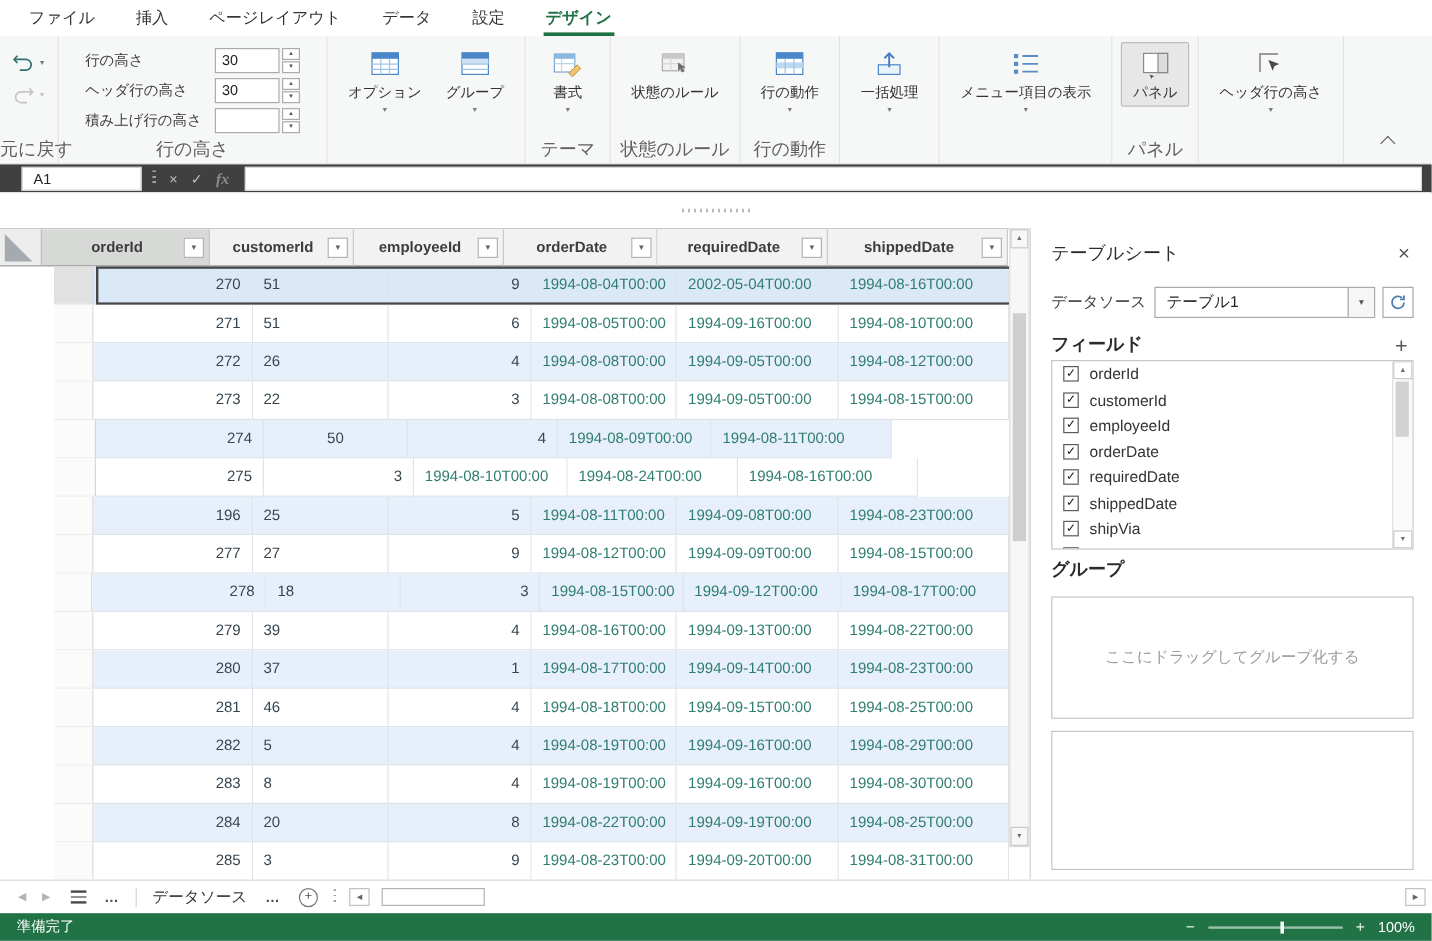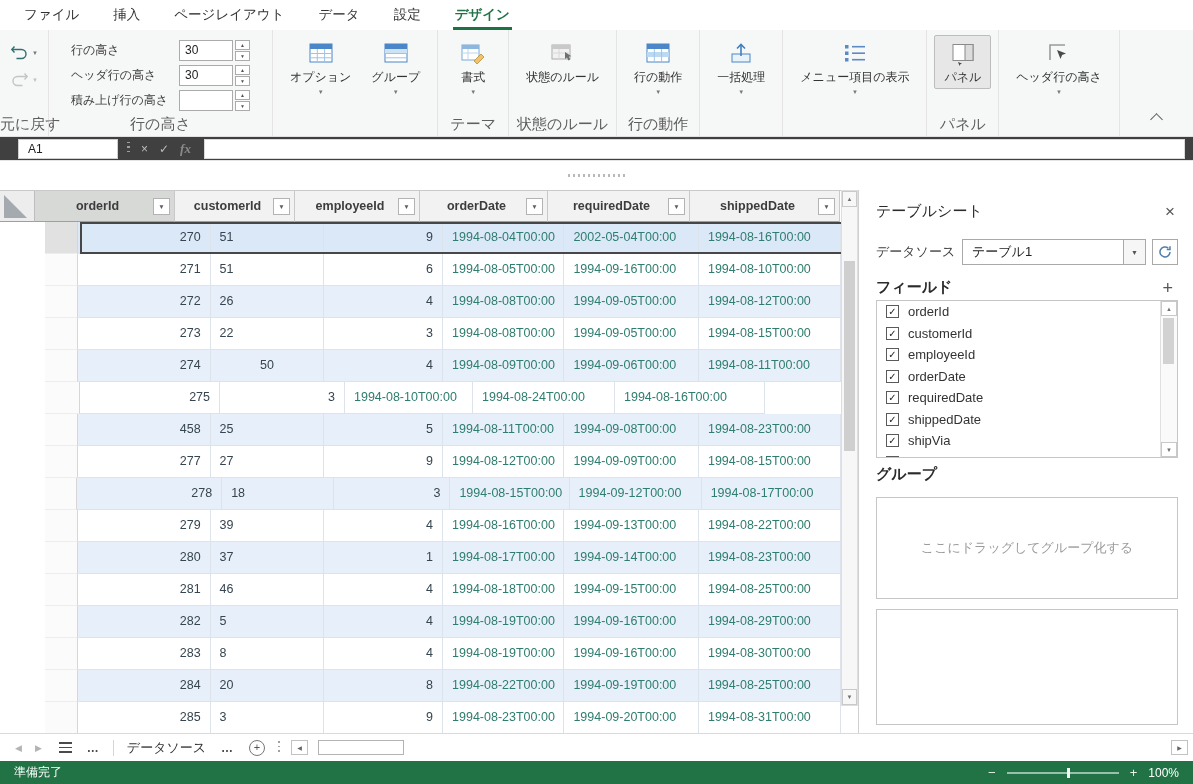--- a/index.html
+++ b/index.html
@@ -446,34 +446,33 @@
         <div class="gcell cell-date" style="width:128px;text-align:left">1994-08-08T00:00</div>
         <div class="gcell cell-date" style="width:142px;text-align:left">1994-09-05T00:00</div>
         <div class="gcell cell-date" style="width:150px;text-align:left">1994-08-15T00:00</div>
       </div>
       <div class="grow alt">
         <div class="rowhdr"></div>
         <div class="gcell cell-num" style="width:140px;text-align:right">274</div>
         <div class="gcell cell-num" style="width:120px;text-align:center">50</div>
         <div class="gcell cell-num" style="width:125px;text-align:right">4</div>
         <div class="gcell cell-date" style="width:128px;text-align:left">1994-08-09T00:00</div>
-        <div class="gcell cell-date" style="width:142px;text-align:left">1994-09-06T00:00</div>
         <div class="gcell cell-date" style="width:150px;text-align:left">1994-08-11T00:00</div>
       </div>
       <div class="grow">
         <div class="rowhdr"></div>
         <div class="gcell cell-num" style="width:140px;text-align:right">275</div>
         <div class="gcell cell-num" style="width:125px;text-align:right">3</div>
         <div class="gcell cell-date" style="width:128px;text-align:left">1994-08-10T00:00</div>
         <div class="gcell cell-date" style="width:142px;text-align:left">1994-08-24T00:00</div>
         <div class="gcell cell-date" style="width:150px;text-align:left">1994-08-16T00:00</div>
       </div>
       <div class="grow alt">
         <div class="rowhdr"></div>
-        <div class="gcell cell-num" style="width:140px;text-align:right">458</div>
+        <div class="gcell cell-num" style="width:140px;text-align:right">196</div>
         <div class="gcell cell-num" style="width:120px;text-align:left">25</div>
         <div class="gcell cell-num" style="width:125px;text-align:right">5</div>
         <div class="gcell cell-date" style="width:128px;text-align:left">1994-08-11T00:00</div>
         <div class="gcell cell-date" style="width:142px;text-align:left">1994-09-08T00:00</div>
         <div class="gcell cell-date" style="width:150px;text-align:left">1994-08-23T00:00</div>
       </div>
       <div class="grow">
         <div class="rowhdr"></div>
         <div class="gcell cell-num" style="width:140px;text-align:right">277</div>
         <div class="gcell cell-num" style="width:120px;text-align:left">27</div>

